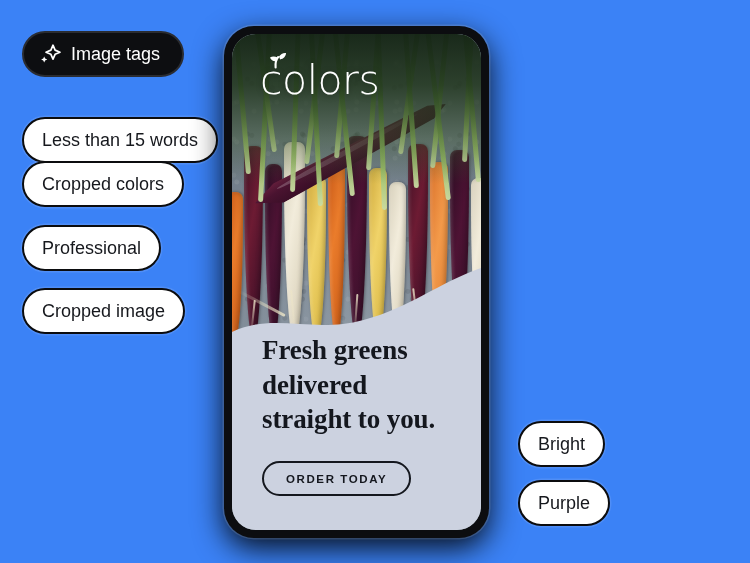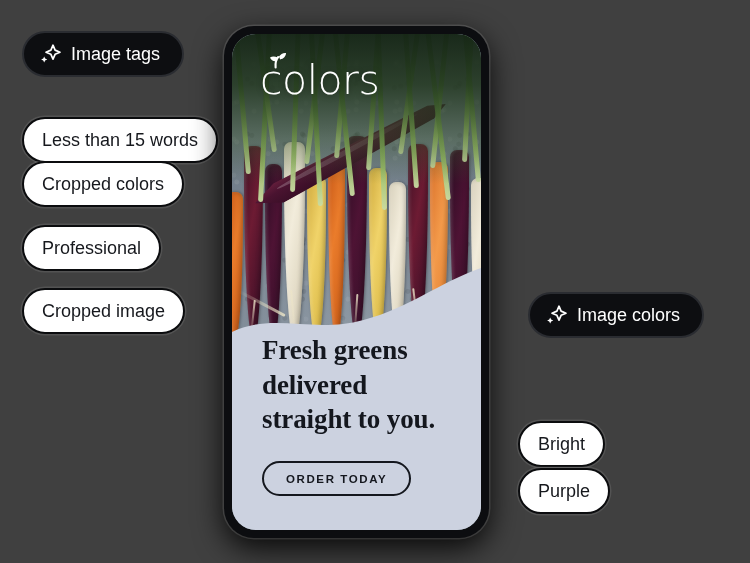--- a/index.html
+++ b/index.html
@@ -8,21 +8,21 @@
   }
   body {
     width: 750px; height: 563px;
     overflow: hidden;
     font-family: "Liberation Sans", sans-serif;
     position: relative;
   }
   .canvas {
     position: absolute;
     inset: 0;
-    background: #404040;
+    background: #3b82f6;
   }
 
   
   .pill {
     position: absolute;
     display: flex;
     align-items: center;
     box-sizing: border-box;
     height: 46px;
     border-radius: 23px;
@@ -352,30 +352,23 @@
         </svg>
         <div class="panel-content">
           <h1 class="headline">Fresh greens delivered straight to you.</h1>
           <button class="cta">ORDER TODAY</button>
         </div>
       </div>
 
     </div>
   </div>
 
-  <div class="pill dark" style="left:528px; top:292px;">
-    <svg class="sparkle-icon" viewBox="0 0 24 24">
-      <path d="M15 3.2 L17.1 8.1 L22 10.2 L17.1 12.3 L15 17.2 L12.9 12.3 L8 10.2 L12.9 8.1 Z" fill="none" stroke="#ffffff" stroke-width="1.7" stroke-linejoin="round"></path>
-      <path d="M6.2 14.4 L7.15 16.55 L9.3 17.5 L7.15 18.45 L6.2 20.6 L5.25 18.45 L3.1 17.5 L5.25 16.55 Z" fill="#ffffff"></path>
-    </svg>
-    <span class="label">Image colors</span>
-  </div>
 
 
   <div class="pill light" style="left:518px; top:421px;">
     <span class="label">Bright</span>
   </div>
 
-  <div class="pill light" style="left:518px; top:468px;">
+  <div class="pill light" style="left:518px; top:480px;">
     <span class="label">Purple</span>
   </div>
 
 </div>
 
 </body></html>

